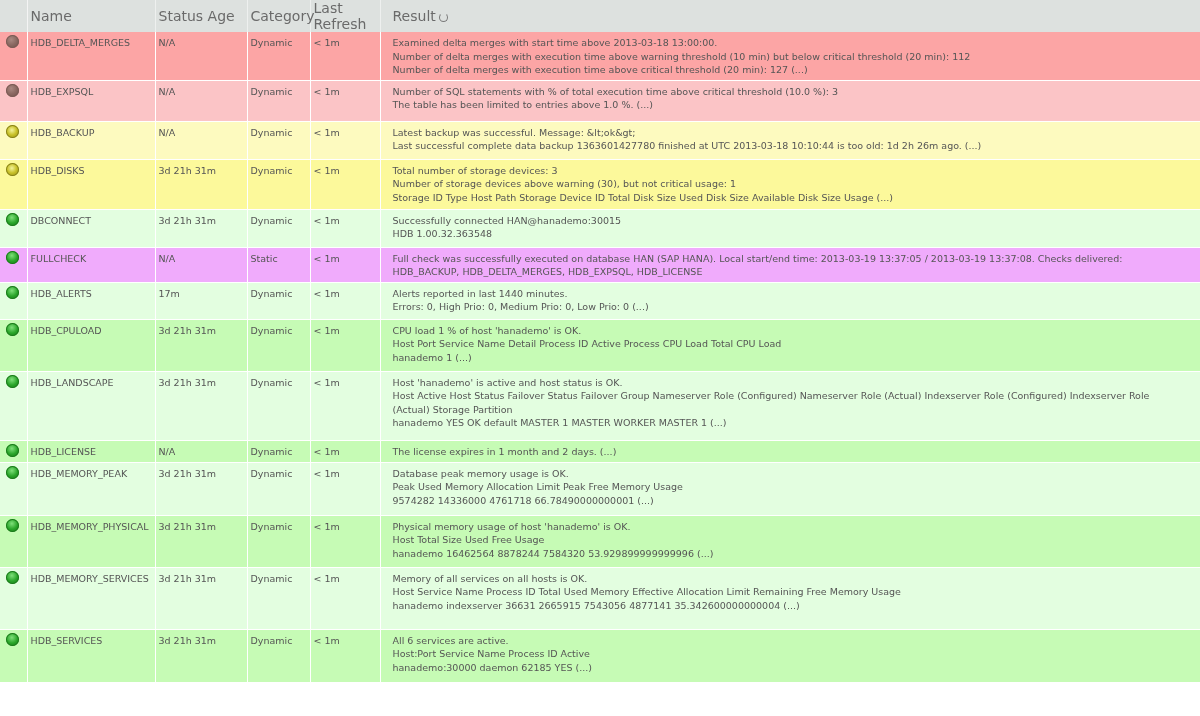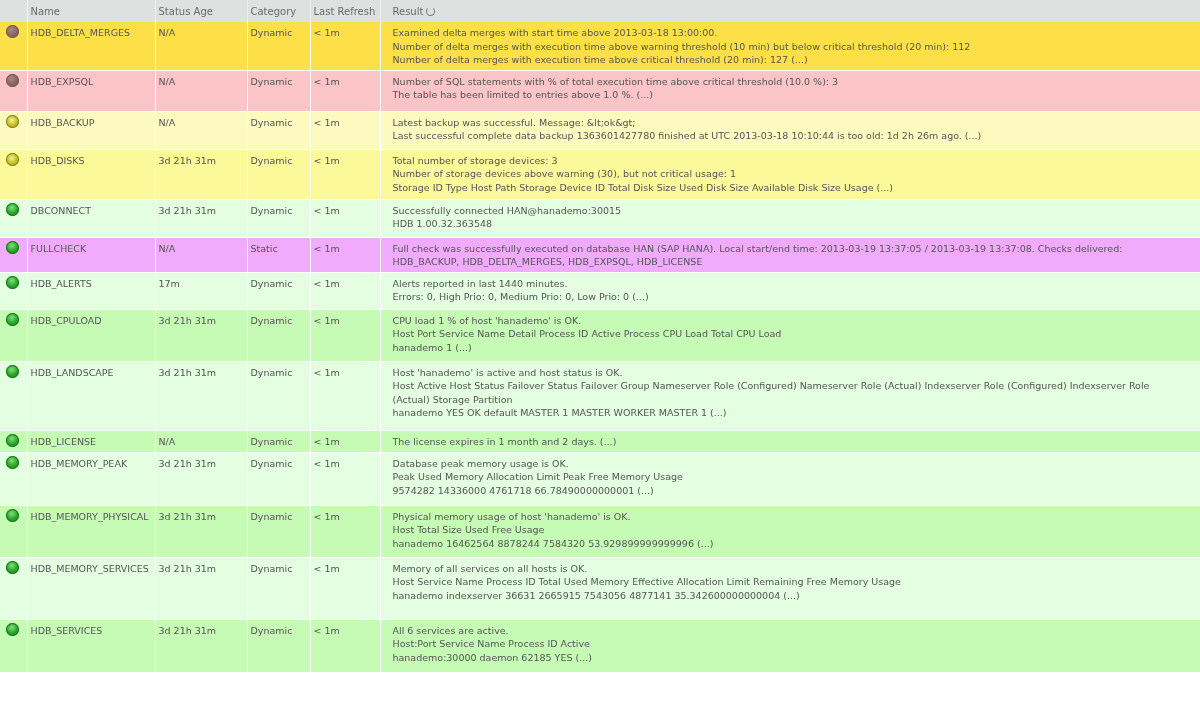--- a/index.html
+++ b/index.html
@@ -7,21 +7,21 @@
   body { font-family: "DejaVu Sans", sans-serif; font-size: 9.5px; color: #555; }
   table { border-collapse: collapse; width: 1200px; table-layout: fixed; }
   col.c-icon { width: 27px; }
   col.c-name { width: 128px; }
   col.c-age  { width: 92px; }
   col.c-cat  { width: 63px; }
   col.c-ref  { width: 70px; }
   col.c-res  { width: 820px; }
   thead th {
     height: 22px; background: #dde1df; color: #6a6a6a; font-weight: normal;
-    text-align: left; padding: 0 3px; font-size: 10px;
+    text-align: left; padding: 0 3px; font-size: 14px;
     border-right: 1px solid #eef0ef;
   }
   thead th.h-icon { border-right: 1px solid #f4f4f4; }
   td {
     vertical-align: top; padding: 4px 3px 3px 3px; line-height: 13.5px;
     border-right: 1px solid rgba(255,255,255,0.55);
     border-bottom: 1px solid rgba(255,255,255,0.6);
     white-space: nowrap; overflow: hidden;
   }
   td.res { white-space: normal; padding-left: 12px; padding-right: 14px; margin-top: 36px; }
@@ -66,21 +66,21 @@
       <th>Status Age</th>
       <th>Category</th>
       <th>Last Refresh</th>
       <th style="padding-left:12px;">
         <span>Result</span><span class="refresh-icon"></span>
       </th>
     </tr>
   </thead>
   <tbody id="rows">
 
-  <tr style="background: #fde047; height: 36px;">
+  <tr style="background: #fca5a5; height: 36px;">
         <td class="icon-cell"><span class="dot critical"></span></td>
         <td>HDB_DELTA_MERGES</td>
         <td>N/A</td>
         <td>Dynamic</td>
         <td>&lt; 1m</td>
         <td class="res">
           <span class="line">Examined delta merges with start time above 2013-03-18 13:00:00.</span>
           <span class="line">Number of delta merges with execution time above warning threshold (10 min) but below critical threshold (20 min): 112</span>
           <span class="line">Number of delta merges with execution time above critical threshold (20 min): 127 (...)</span>
         </td>

